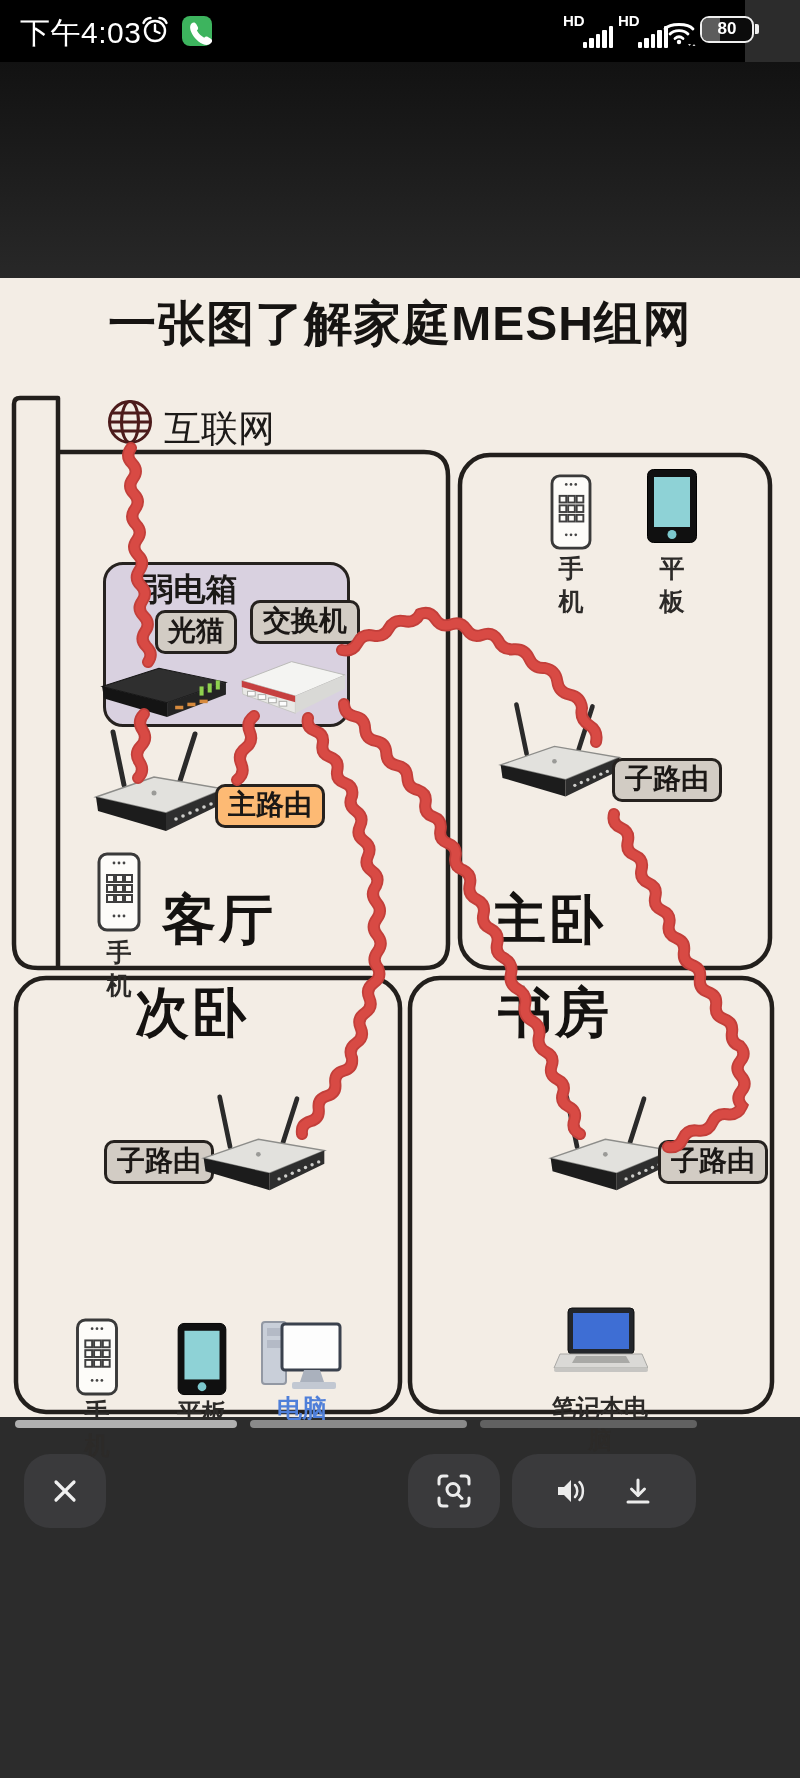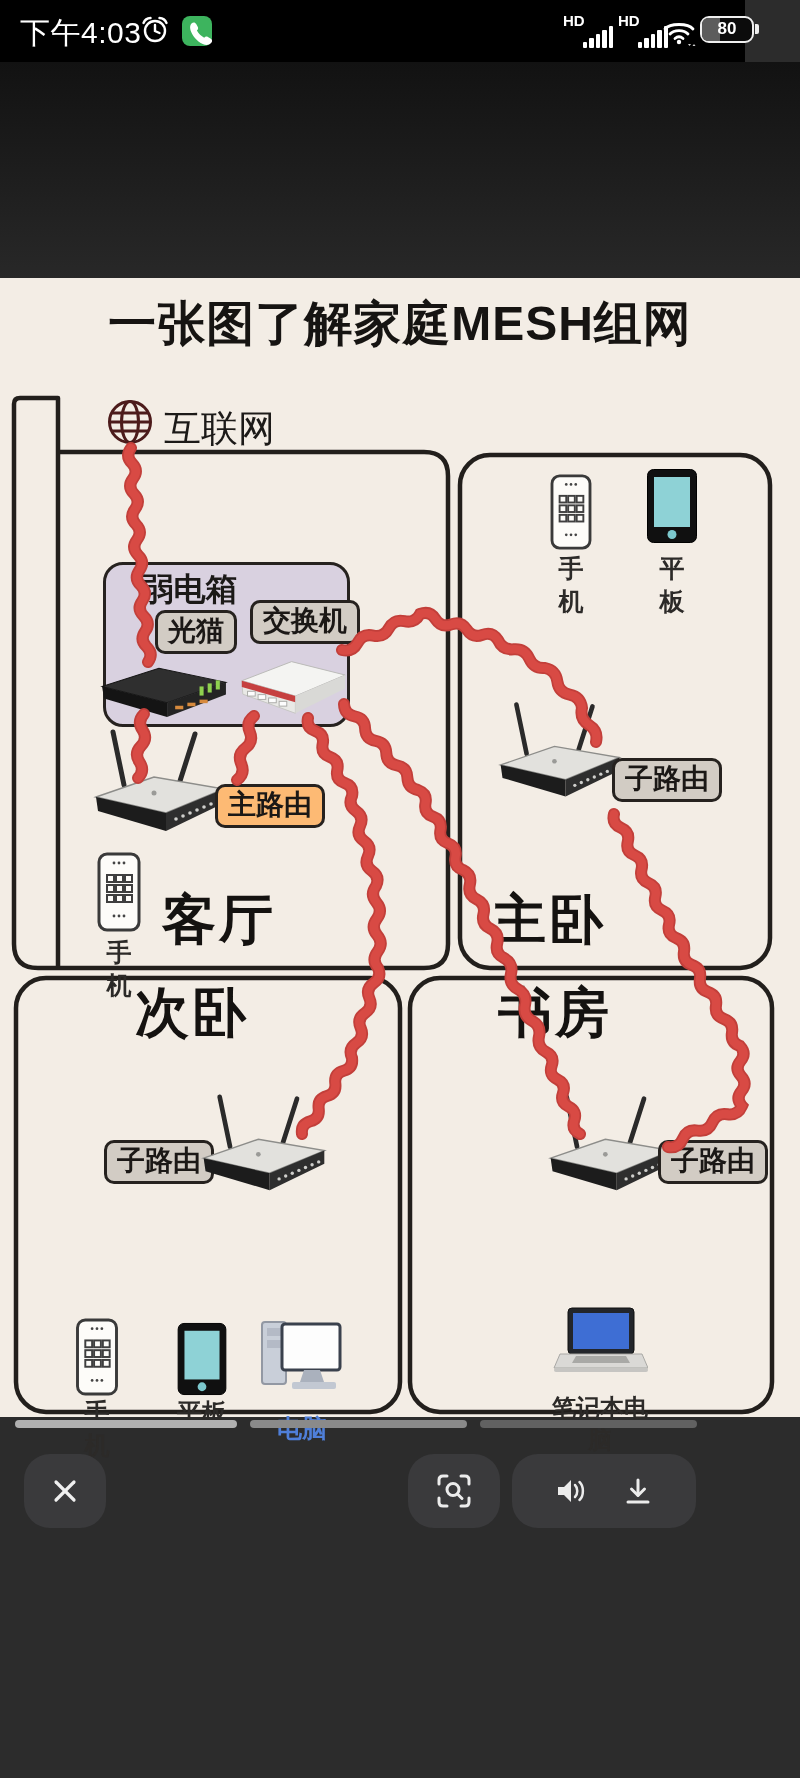--- a/index.html
+++ b/index.html
@@ -29,21 +29,21 @@
   .inet{position:absolute;left:164px;top:404px;font-size:37px;font-weight:400;color:#1c1a18;}
   .weakbox{position:absolute;left:103px;top:562px;width:247px;height:165px;background:#d9d1e0;
            border:3.5px solid #26221f;border-radius:20px;box-sizing:border-box;}
   .weakbox-title{position:absolute;left:0;top:568px;width:247px;margin-left:66px;text-align:center;
                  font-size:32px;font-weight:800;color:#1b1917;}
   .badge{position:absolute;background:#d2ccc4;border:3px solid #26221f;border-radius:10px;
          padding:1px 10px 3px;font-size:28px;font-weight:700;color:#1b1816;line-height:1.2;white-space:nowrap;}
   .badge.light{background:#fdba74;}
   .room-title{position:absolute;font-size:54px;font-weight:800;color:#141210;letter-spacing:3px;line-height:1;}
   .devlabel{position:absolute;font-size:25px;font-weight:600;color:#2c2a28;text-align:center;}
-  .devlabel.blue{color:#4f7fd9;font-weight:700;margin-top:20px;}
+  .devlabel.blue{color:#4f7fd9;font-weight:700;}
   svg.walls,svg.links{position:absolute;left:0;top:0;pointer-events:none;}
   
   .pbar{position:absolute;top:1420px;height:8px;border-radius:4px;}
   .pill{position:absolute;top:1454px;height:74px;border-radius:26px;background:#3a3a3c;
         display:flex;align-items:center;justify-content:center;gap:34px;}
 </style>
 </head>
 <body>
 
 <svg width="0" height="0" style="position:absolute">

